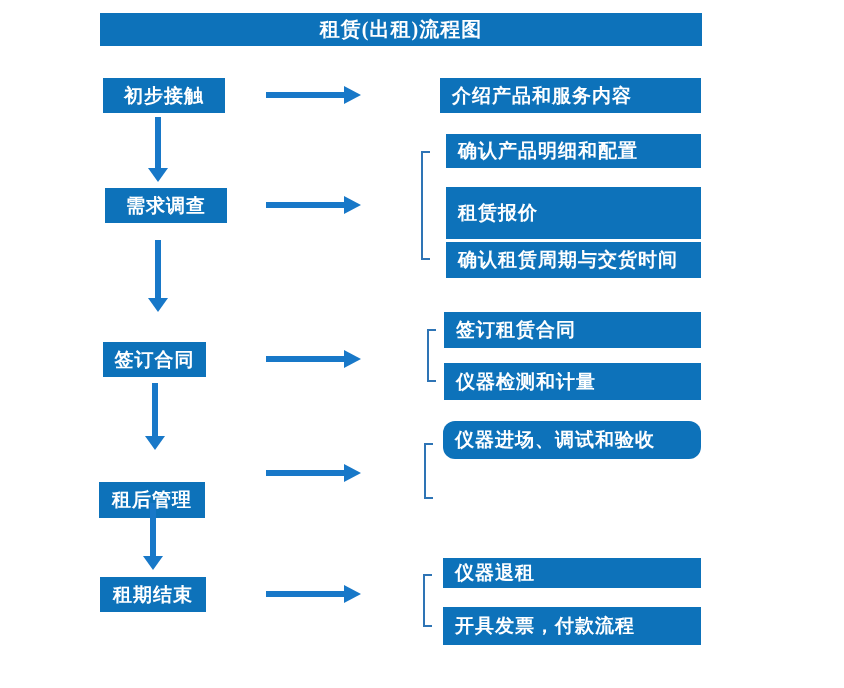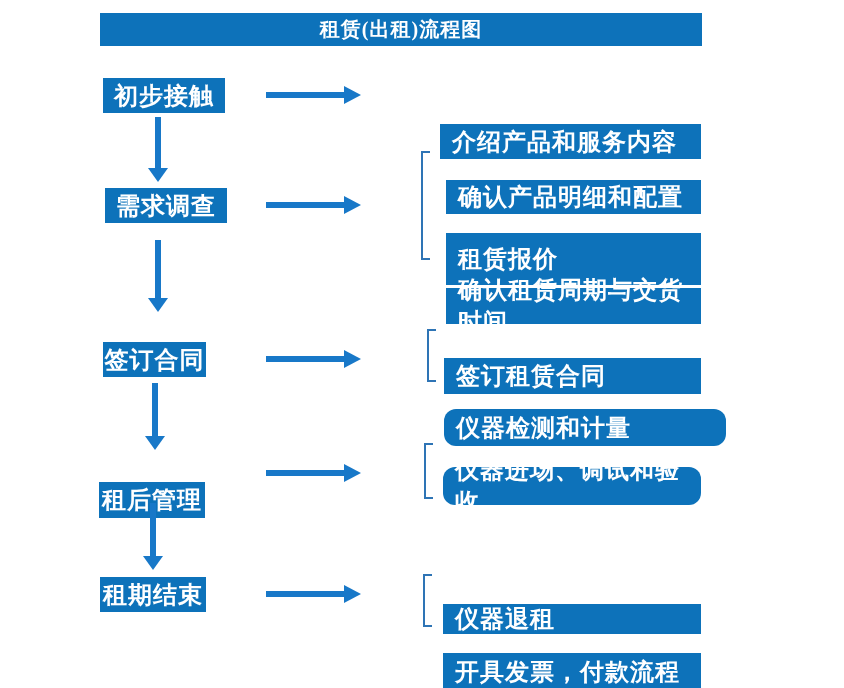--- a/index.html
+++ b/index.html
@@ -6,25 +6,25 @@
   .canvas{
     position:relative;width:844px;height:688px;background:#ffffff;overflow:hidden;
     font-family:"Liberation Serif","DejaVu Serif",serif;font-weight:bold;
   }
   .title-bar{
     position:absolute;left:100px;top:13px;width:602px;height:33px;
     background:#0d72ba;color:#ffffff;font-size:20px;
     display:flex;align-items:center;justify-content:center;letter-spacing:1px;
   }
   .box{
-    position:absolute;background:#0d72ba;color:#ffffff;font-size:24px;
+    position:absolute;background:#0d72ba;color:#ffffff;font-size:19px;
     display:flex;align-items:center;letter-spacing:1px;box-sizing:border-box;
   }
   .step{justify-content:center;}
-  .detail{justify-content:flex-start;padding-left:12px;margin-top:46px;}
+  .detail{justify-content:flex-start;padding-left:12px;}
   
   .h-arrow{position:absolute;height:18px;}
   .h-arrow .shaft{position:absolute;left:0;top:6px;height:6px;background:#1878c8;}
   .h-arrow .head{
     position:absolute;top:0;width:0;height:0;
     border-top:9px solid transparent;border-bottom:9px solid transparent;
     border-left:17px solid #1878c8;
   }
   
   .v-arrow{position:absolute;width:20px;}
@@ -53,21 +53,21 @@
   <div class="box step" style="left:99px;top:455px;width:106px;height:36px;margin-top:27px;">租后管理</div>
   <div class="box step" style="left:100px;top:577px;width:106px;height:35px;">租期结束</div>
 
   <div class="box detail" style="left:440px;top:78px;width:261px;height:35px;">介绍产品和服务内容</div>
 
   <div class="box detail" style="left:446px;top:134px;width:255px;height:34px;">确认产品明细和配置</div>
   <div class="box detail" style="left:446px;top:187px;width:255px;height:52px;">租赁报价</div>
   <div class="box detail" style="left:446px;top:242px;width:255px;height:36px;">确认租赁周期与交货时间</div>
 
   <div class="box detail" style="left:444px;top:312px;width:257px;height:36px;">签订租赁合同</div>
-  <div class="box detail" style="left:444px;top:363px;width:282px;height:37px;border-radius:12px;">仪器检测和计量</div>
+  <div class="box detail" style="left:444px;top:363px;width:257px;height:37px;">仪器检测和计量</div>
 
   <div class="box detail" style="left:443px;top:421px;width:258px;height:38px;border-radius:12px;">仪器进场、调试和验收</div>
 
   <div class="box detail" style="left:443px;top:558px;width:258px;height:30px;">仪器退租</div>
   <div class="box detail" style="left:443px;top:607px;width:258px;height:38px;">开具发票，付款流程</div>
 
   <div class="h-arrow" style="left:266px;top:86px;width:95px;">
     <div class="shaft" style="width:78px;"></div>
       <div class="head" style="left:78px;"></div>
   </div>

